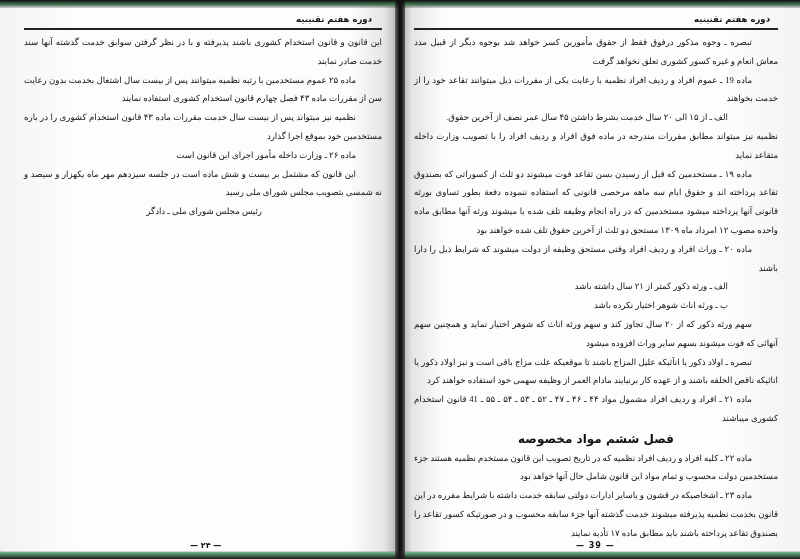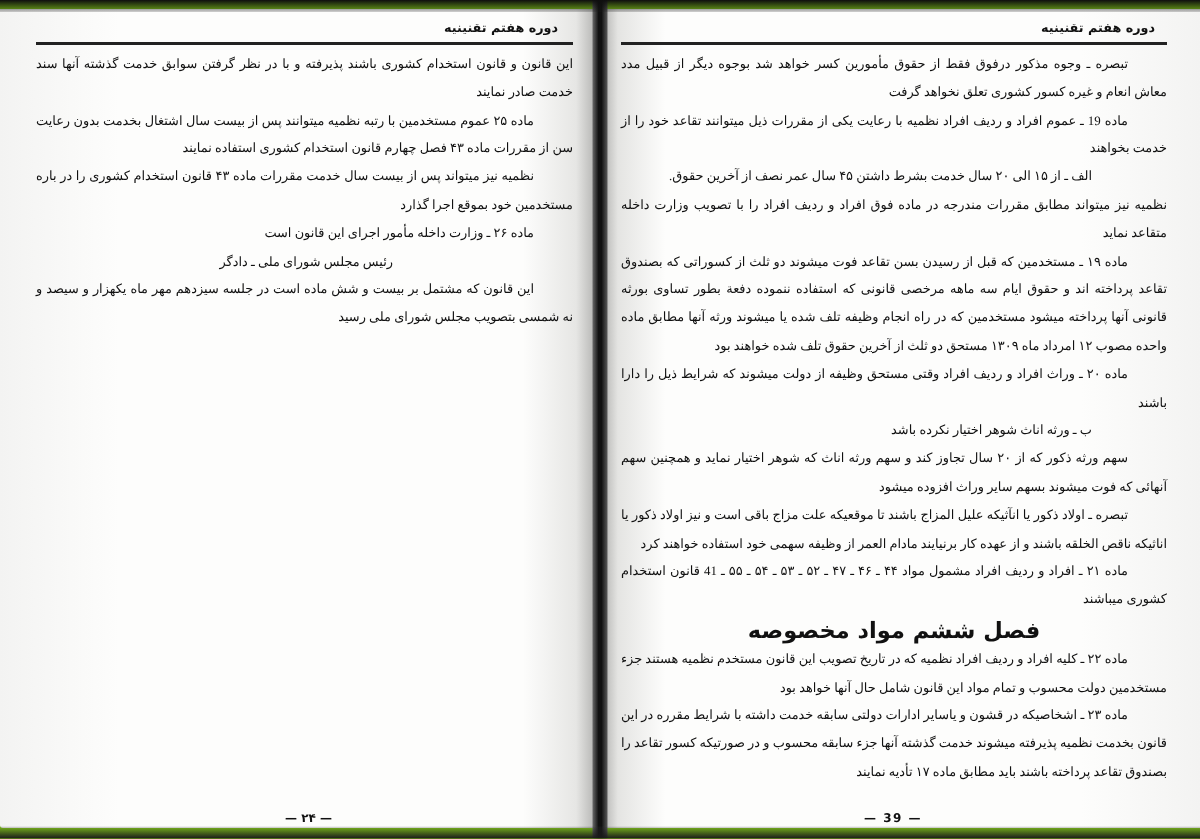--- a/index.html
+++ b/index.html
@@ -4,21 +4,21 @@
 <style>
   html, body { margin: 0; padding: 0; }
   body {
     width: 800px; height: 559px; overflow: hidden;
     background: #1a1a1a;
     font-family: "DejaVu Sans", sans-serif;
     position: relative;
   }
   .spread {
     position: absolute; left: 0; top: 0; width: 800px; height: 559px;
-    background: #84cc16;
+    background: #86efac;
   }
   .page {
     position: absolute; top: 6px; background: #fbfbfa;
     color: #111;
     direction: rtl;
     overflow: hidden;
   }
   .page-left { left: 0; width: 396px; height: 546px;
     background: linear-gradient(to right, #f3f3f2 0%, #fdfdfc 20%, #fdfdfc 88%, #e6e6e4 97%, #b8b8b6 100%);
     border-bottom-left-radius: 2px;
@@ -55,21 +55,21 @@
     position: absolute; top: 27px; font-size: 8.6px; line-height: 18.8px;
     text-align: justify;
   }
   .page-left .body-text { right: 14px; left: 24px; }
   .page-right .body-text { right: 22px; left: 10px; }
   .para { margin: 0; font-family: Liberation Serif, serif; }
   .para.indent { text-indent: 26px; }
   .para.sub { padding-right: 50px; }
   .para.sig { padding-right: 120px; }
   .section-title {
-    text-align: center; font-weight: bold; font-size: 15px; margin: 2px 0 0 0;
+    text-align: center; font-weight: bold; font-size: 12px; margin: 2px 0 0 0;
   }
   .folio {
     position: absolute; bottom: 2px; font-size: 8px; font-weight: bold;
     direction: rtl; letter-spacing: 1px;
   }
   .page-left .folio { left: 190px; }
   .page-right .folio { left: 172px; }
 </style>
 </head>
 <body>
@@ -77,37 +77,38 @@
 <div class="spread">
 
   <div class="page page-left">
     <div class="running-head">دوره هفتم تقنینیه</div>
     <div class="head-rule"></div>
     <div class="body-text" id="left-body">
         <p class="para ">این قانون و قانون استخدام کشوری باشند پذیرفته و با در نظر گرفتن سوابق خدمت گذشته آنها سند خدمت صادر نمایند</p>
         <p class="para indent">ماده ۲۵ عموم مستخدمین با رتبه نظمیه میتوانند پس از بیست سال اشتغال بخدمت بدون رعایت سن از مقررات ماده ۴۳ فصل چهارم قانون استخدام کشوری استفاده نمایند</p>
         <p class="para indent">نظمیه نیز میتواند پس از بیست سال خدمت مقررات ماده ۴۳ قانون استخدام کشوری را در باره مستخدمین خود بموقع اجرا گذارد</p>
         <p class="para indent">ماده ۲۶ ـ وزارت داخله مأمور اجرای این قانون است</p>
+        <p class="para indent">این قانون که مشتمل بر بیست و شش ماده است در جلسه سیزدهم مهر ماه یکهزار و سیصد و نه شمسی بتصویب مجلس شورای ملی رسید</p>
         <p class="para sig">رئیس مجلس شورای ملی ـ دادگر</p>
-        <p class="para indent">این قانون که مشتمل بر بیست و شش ماده است در جلسه سیزدهم مهر ماه یکهزار و سیصد و نه شمسی بتصویب مجلس شورای ملی رسید</p>
       </div>
     <div class="folio">— ۲۴ —</div>
   </div>
 
   <div class="page page-right">
     <div class="running-head">دوره هفتم تقنینیه</div>
     <div class="head-rule"></div>
     <div class="body-text" id="right-body">
       <div id="right-before">
           <p class="para indent">تبصره ـ وجوه مذکور درفوق فقط از حقوق مأمورین کسر خواهد شد بوجوه دیگر از قبیل مدد معاش انعام و غیره کسور کشوری تعلق نخواهد گرفت</p>
           <p class="para indent">ماده 19 ـ عموم افراد و ردیف افراد نظمیه با رعایت یکی از مقررات ذیل میتوانند تقاعد خود را از خدمت بخواهند</p>
           <p class="para sub">الف ـ از ۱۵ الی ۲۰ سال خدمت بشرط داشتن ۴۵ سال عمر نصف از آخرین حقوق.</p>
           <p class="para ">نظمیه نیز میتواند مطابق مقررات مندرجه در ماده فوق افراد و ردیف افراد را با تصویب وزارت داخله متقاعد نماید</p>
           <p class="para indent">ماده ۱۹ ـ مستخدمین که قبل از رسیدن بسن تقاعد فوت میشوند دو ثلث از کسوراتی که بصندوق تقاعد پرداخته اند و حقوق ایام سه ماهه مرخصی قانونی که استفاده ننموده دفعة بطور تساوی بورثه قانونی آنها پرداخته میشود مستخدمین که در راه انجام وظیفه تلف شده یا میشوند ورثه آنها مطابق ماده واحده مصوب ۱۲ امرداد ماه ۱۳۰۹ مستحق دو ثلث از آخرین حقوق تلف شده خواهند بود</p>
           <p class="para indent">ماده ۲۰ ـ وراث افراد و ردیف افراد وقتی مستحق وظیفه از دولت میشوند که شرایط ذیل را دارا باشند</p>
+          <p class="para sub">الف ـ ورثه ذکور کمتر از ۲۱ سال داشته باشد</p>
           <p class="para sub">ب ـ ورثه اناث شوهر اختیار نکرده باشد</p>
           <p class="para indent">سهم ورثه ذکور که از ۲۰ سال تجاوز کند و سهم ورثه اناث که شوهر اختیار نماید و همچنین سهم آنهائی که فوت میشوند بسهم سایر وراث افزوده میشود</p>
           <p class="para indent">تبصره ـ اولاد ذکور یا انآثیکه علیل المزاج باشند تا موقعیکه علت مزاج باقی است و نیز اولاد ذکور یا اناثیکه ناقص الخلقه باشند و از عهده کار برنیایند مادام العمر از وظیفه سهمی خود استفاده خواهند کرد</p>
           <p class="para indent">ماده ۲۱ ـ افراد و ردیف افراد مشمول مواد ۴۴ ـ ۴۶ ـ ۴۷ ـ ۵۲ ـ ۵۳ ـ ۵۴ ـ ۵۵ ـ 41 قانون استخدام کشوری میباشند</p>
         </div>
       <div class="section-title">فصل ششم مواد مخصوصه</div>
       <div id="right-after">
           <p class="para indent">ماده ۲۲ ـ کلیه افراد و ردیف افراد نظمیه که در تاریخ تصویب این قانون مستخدم نظمیه هستند جزء مستخدمین دولت محسوب و تمام مواد این قانون شامل حال آنها خواهد بود</p>
           <p class="para indent">ماده ۲۳ ـ اشخاصیکه در قشون و یاسایر ادارات دولتی سابقه خدمت داشته با شرایط مقرره در این قانون بخدمت نظمیه پذیرفته میشوند خدمت گذشته آنها جزء سابقه محسوب و در صورتیکه کسور تقاعد را بصندوق تقاعد پرداخته باشند باید مطابق ماده ۱۷ تأدیه نمایند</p>
         </div>

